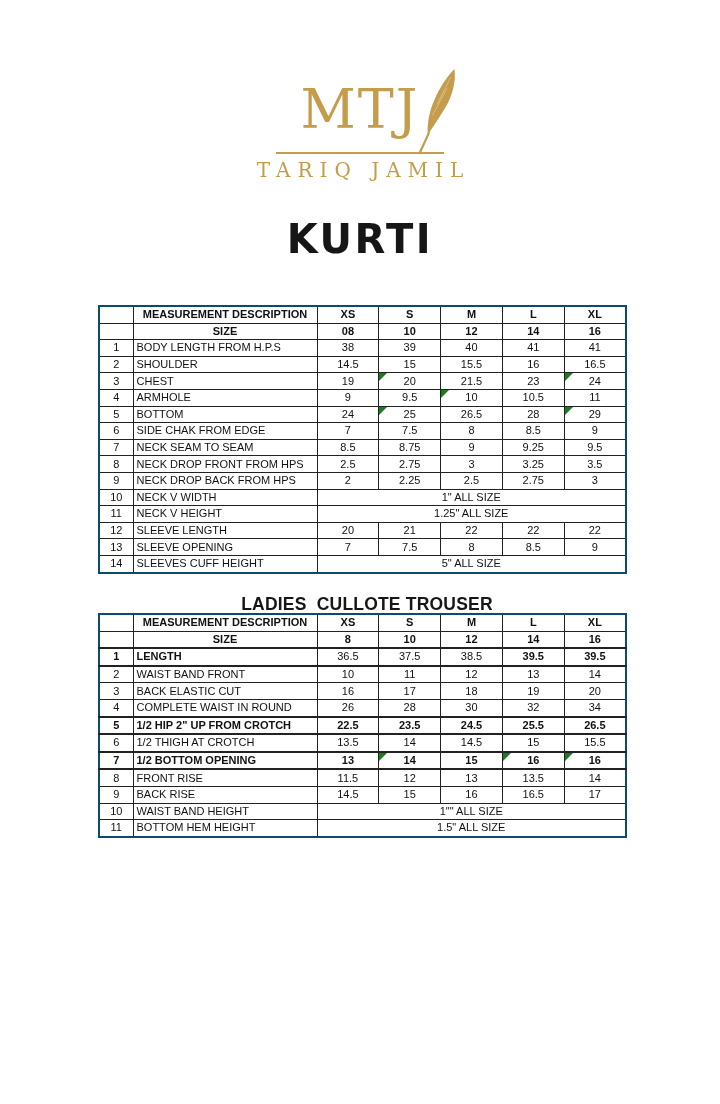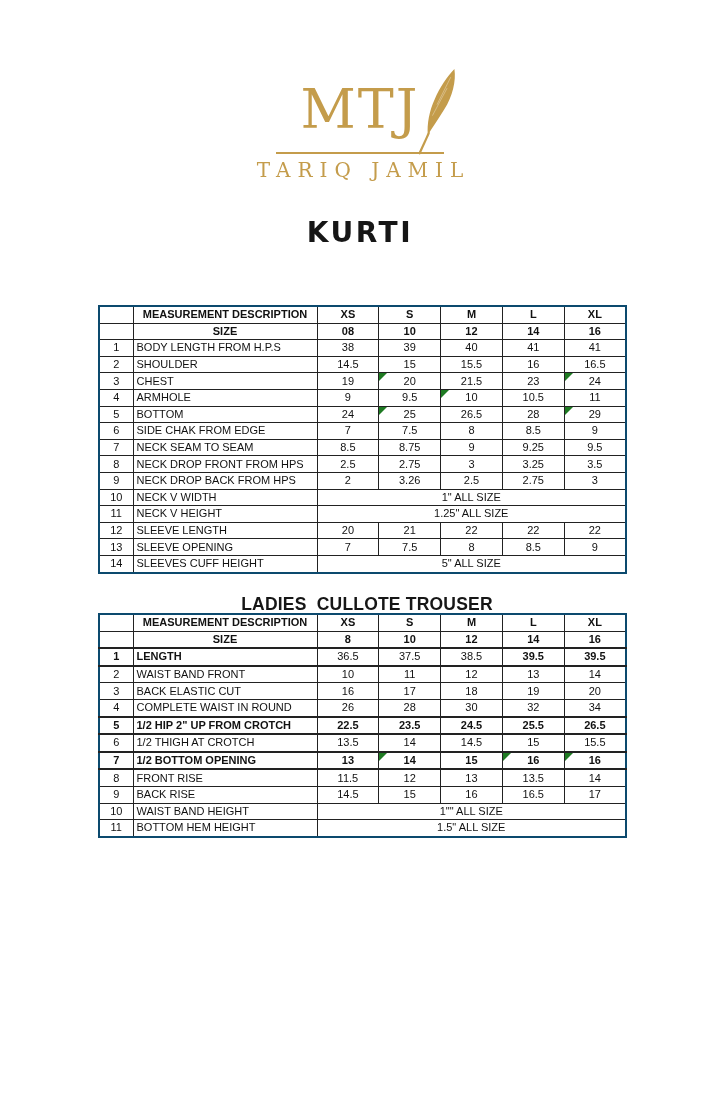--- a/index.html
+++ b/index.html
@@ -18,21 +18,21 @@
   .quill { position:absolute; right:-40px; top:0px; width:44px; height:88px; }
   .logo-rule { width:168px; height:2px; background:#c49c4b; margin:0 auto 5px auto; }
   .logo-sub {
     font-family:"DejaVu Serif", serif; font-size:20px; line-height:22px;
     letter-spacing:7px; text-indent:7px; color:#c49c4b;
   }
 
   
   .doc-title {
     position:absolute; top:216px; left:0; width:720px; margin:0; text-align:center;
-    font-family:"DejaVu Sans", sans-serif; font-weight:bold; font-size:28px;
+    font-family:"DejaVu Sans", sans-serif; font-weight:bold; font-size:40px;
     letter-spacing:2.5px; color:#161616;
   }
   .section-title {
     position:absolute; top:587px; left:0; width:720px; margin:7px; text-align:center;
     font-family:"Liberation Sans", sans-serif; font-weight:bold; font-size:17.5px;
     letter-spacing:0.2px; color:#161616; white-space:pre;
   }
 
   
   table.size-table {
@@ -180,21 +180,21 @@
           <td class="val">2.5</td>
           <td class="val">2.75</td>
           <td class="val">3</td>
           <td class="val">3.25</td>
           <td class="val">3.5</td>
         </tr>
         <tr>
           <td class="num">9</td>
           <td class="desc">NECK DROP BACK FROM HPS</td>
           <td class="val">2</td>
-          <td class="val">3.26</td>
+          <td class="val">2.25</td>
           <td class="val">2.5</td>
           <td class="val">2.75</td>
           <td class="val">3</td>
         </tr>
         <tr>
           <td class="num">10</td>
           <td class="desc">NECK V WIDTH</td>
           <td class="all" colspan="5">1" ALL SIZE</td>
         </tr>
         <tr>

